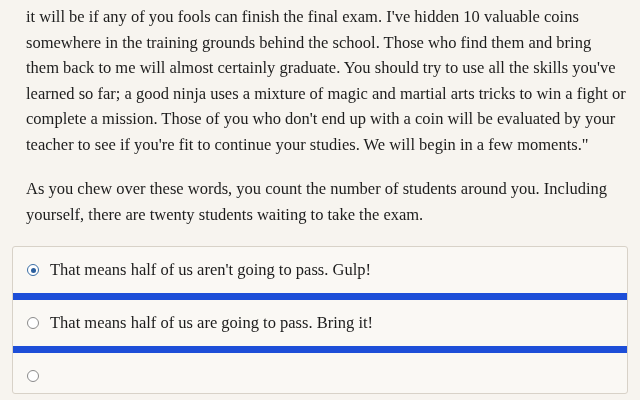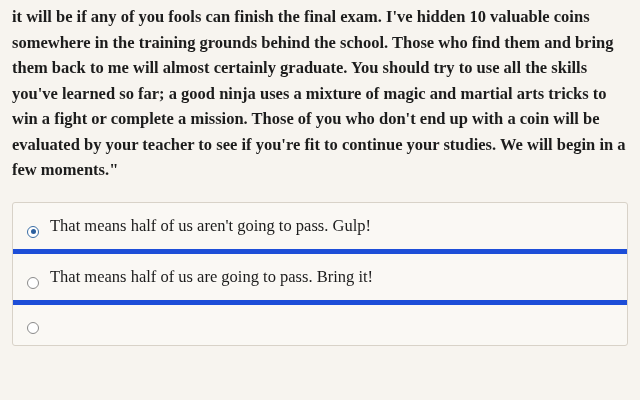--- a/index.html
+++ b/index.html
@@ -20,43 +20,42 @@
     box-sizing: border-box;
     padding: 0 12px;
     position: relative;
   }
   .story {
     font-size: 16.5px;
     line-height: 25.5px;
     text-align: left;
   }
   .story p {
-    margin: 0 0 19px 0;
-    font-weight: bold;
+    margin: 0 0 19px 14px;
   }
   .story p.first {
     margin-top: 4px;
   }
   .choices {
     border: 1px solid #d8d2c8;
     border-radius: 3px;
     background: #faf8f4;
     margin-top: 9px;
     padding: 0;
   }
   .choice {
     display: flex;
-    align-items: flex-end;
+    align-items: flex-start;
     padding: 11px 14px 11px 12px;
     font-size: 16.5px;
     line-height: 24px;
     cursor: pointer;
   }
   .choice + .choice {
-    border-top: 5px solid #1d4ed8;
+    border-top: 7px solid #1d4ed8;
   }
   .radio {
     flex: 0 0 auto;
     width: 12px;
     height: 12px;
     border-radius: 50%;
     border: 1px solid #8a8a8a;
     background: #ffffff;
     margin: 6px 11px 0 2px;
     position: relative;
@@ -79,20 +78,21 @@
     flex: 1 1 auto;
   }
 </style>
 </head>
 <body>
 
 <div class="page">
 
   <div class="story">
     <p class="first">it will be if any of you fools can finish the final exam. I've hidden 10 valuable coins somewhere in the training grounds behind the school. Those who find them and bring them back to me will almost certainly graduate. You should try to use all the skills you've learned so far; a good ninja uses a mixture of magic and martial arts tricks to win a fight or complete a mission. Those of you who don't end up with a coin will be evaluated by your teacher to see if you're fit to continue your studies. We will begin in a few moments."</p>
+    <p>As you chew over these words, you count the number of students around you. Including yourself, there are twenty students waiting to take the exam.</p>
   </div>
 
   <div class="choices">
 
     <div class="choice">
       <span class="radio checked"></span>
       <span class="choice-text">That means half of us aren't going to pass. Gulp!</span>
     </div>
 
     <div class="choice">

